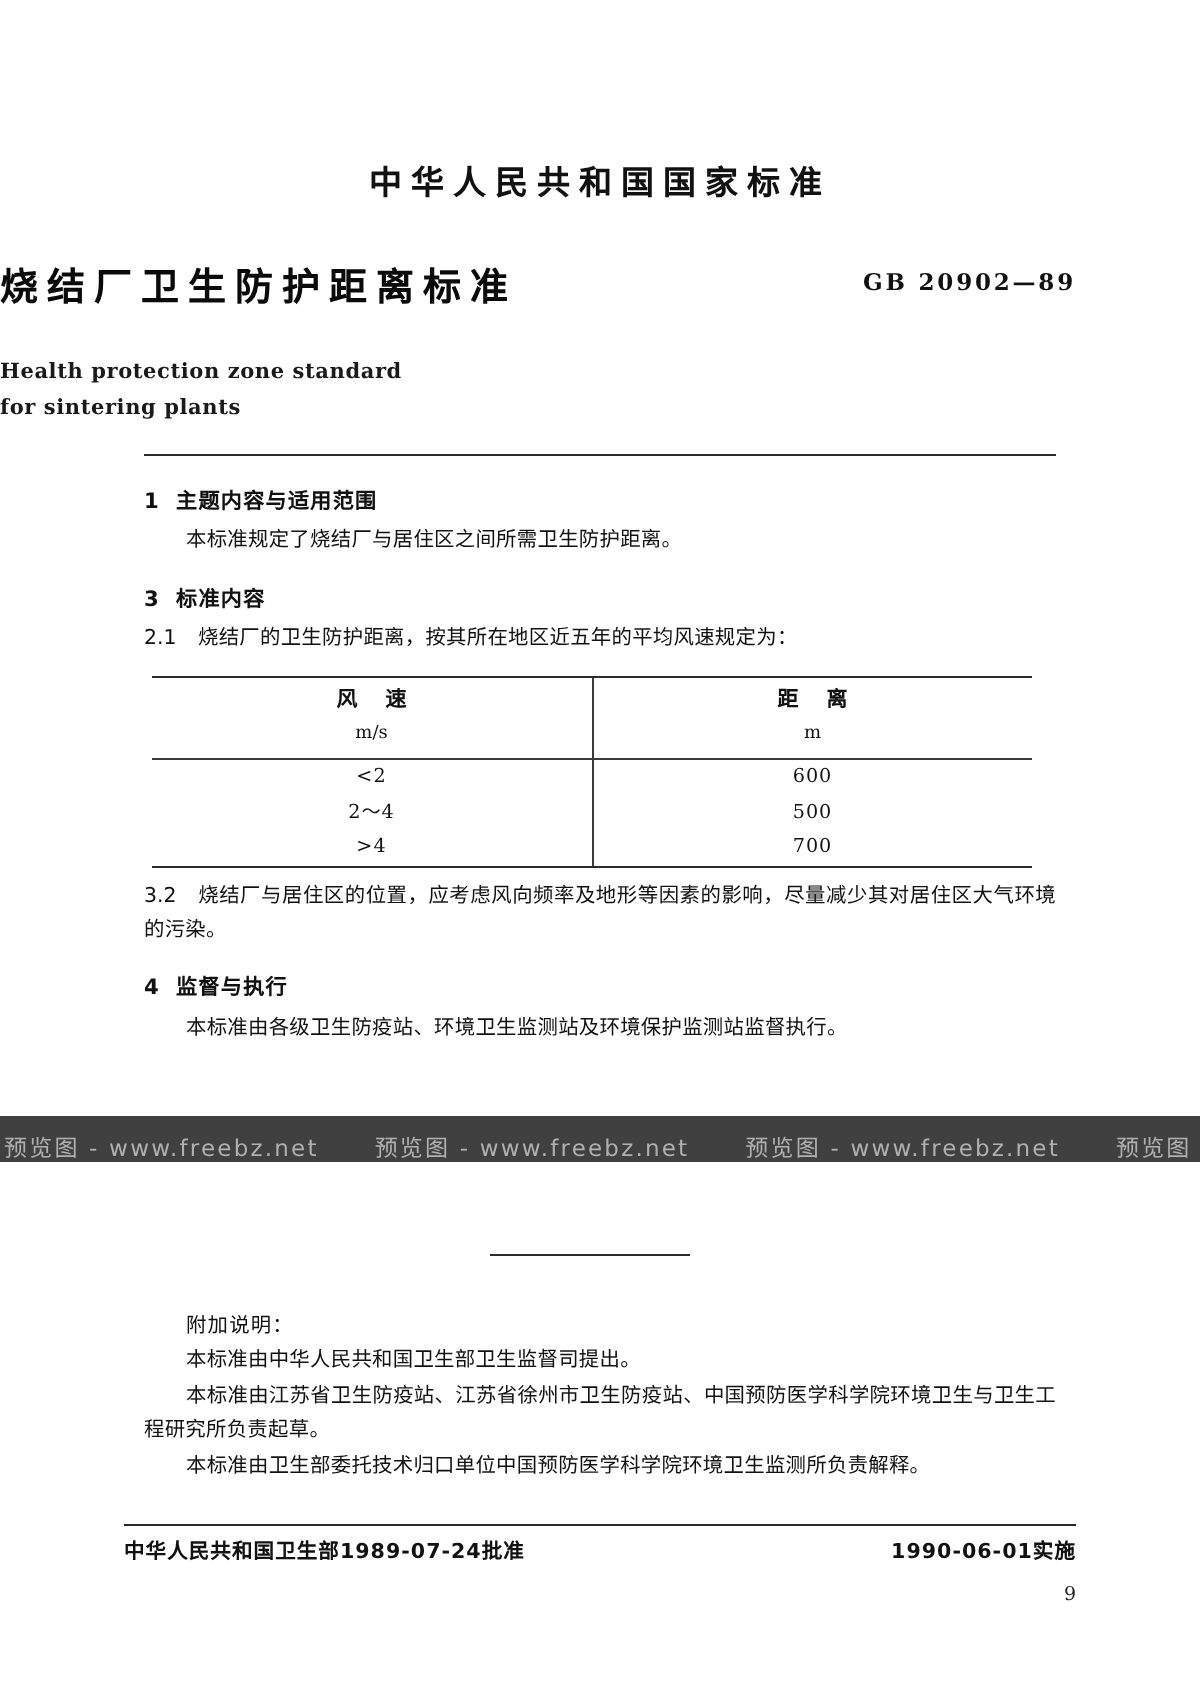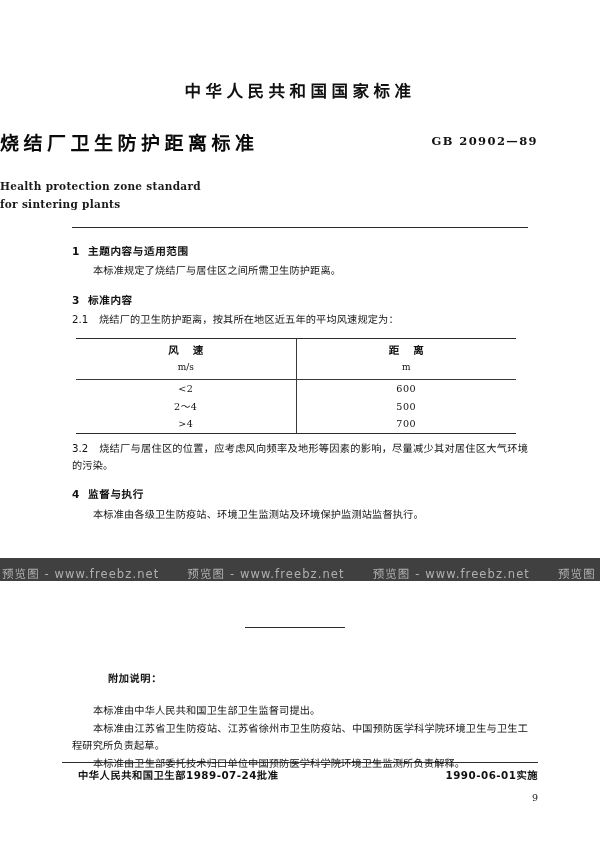--- a/index.html
+++ b/index.html
@@ -172,24 +172,24 @@
   .appendix {
     position: absolute;
     left: 72px;
     top: 655px;
     width: 456px;
     font-size: 10.2px;
     line-height: 17.4px;
     color: #111;
   }
   .appendix-title {
-    font-weight: bold;
+    font-weight: normal;
     text-indent: 21px;
     letter-spacing: 0.6px;
-    margin: 15px;
+    margin: 0;
   }
 
   
   .footer-rule {
     position: absolute;
     left: 62px;
     top: 762px;
     width: 476px;
     height: 0;
     border-top: 1.4px solid #2b2b2b;
@@ -203,21 +203,21 @@
   }
   .footer-left, .footer-right {
     position: absolute;
     top: 0;
     font-size: 10.3px;
     font-weight: bold;
     letter-spacing: 0.5px;
     white-space: nowrap;
     color: #111;
   }
-  .footer-left { left: 16px; text-align: center; }
+  .footer-left { left: 0; text-align: center; }
   .footer-right { right: 0; }
   .page-number {
     position: absolute;
     right: 62px;
     top: 792px;
     font-size: 9.5px;
     font-family: "DejaVu Serif", "Liberation Serif", serif;
     color: #222;
   }
 

